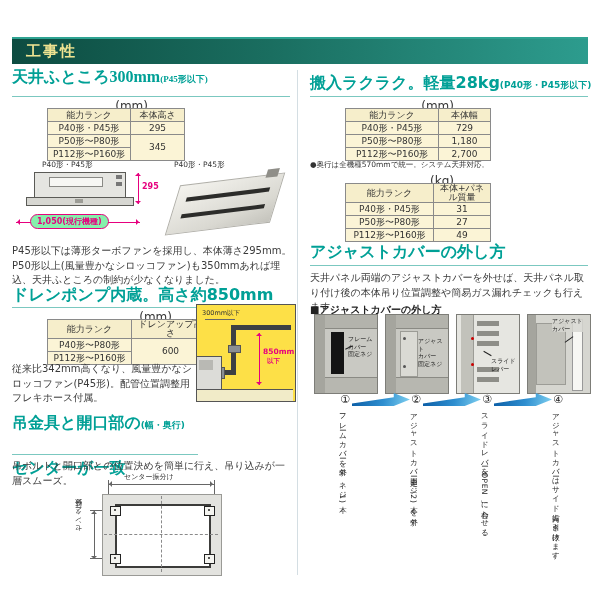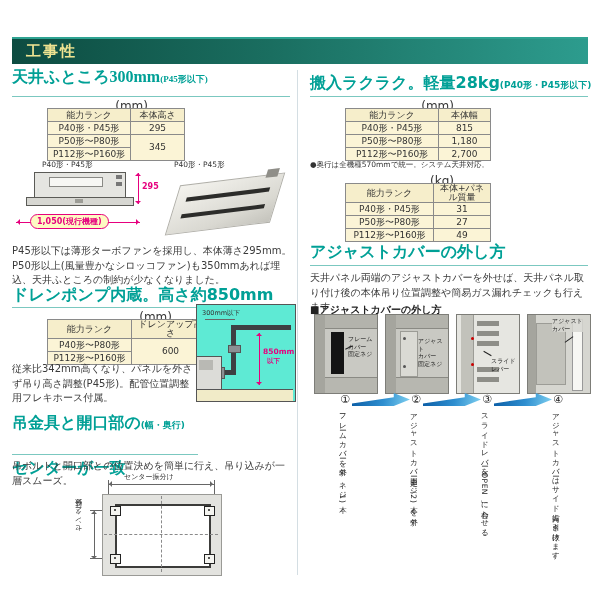--- a/index.html
+++ b/index.html
@@ -34,21 +34,21 @@
   .figtxt{position:absolute;font-size:7.5px;color:#333;white-space:nowrap;}
   .pink{color:#e6007e;}
   .dimline-v{position:absolute;width:1px;background:#e6007e;}
   .dimline-h{position:absolute;height:1px;background:#e6007e;}
   .gline-v{position:absolute;width:1px;background:#666;}
   .gline-h{position:absolute;height:1px;background:#666;}
   .dashline-h{position:absolute;height:0;border-top:1px dashed #8a8a8a;}
   .dashline-v{position:absolute;width:0;border-left:1px dashed #8a8a8a;}
   .tri{position:absolute;width:0;height:0;border:3px solid transparent;}
   
-  .draindg{position:absolute;left:196px;top:304px;width:98px;height:96px;background:#5eead4;border:1px solid #555;}
+  .draindg{position:absolute;left:196px;top:304px;width:98px;height:96px;background:#fde047;border:1px solid #555;}
   
   .panel{position:absolute;top:314px;width:62px;height:78px;background:#c9c9c3;border:1px solid #7d7d78;overflow:hidden;}
   .pl-label{position:absolute;font-size:6px;line-height:1.25;color:#1c1c1c;white-space:pre-line;}
   .stepnum{position:absolute;top:393px;width:62px;text-align:center;font-size:11px;color:#222;}
   .vstep{position:absolute;top:408px;writing-mode:vertical-rl;font-size:7.5px;line-height:1.25;color:#222;height:170px;letter-spacing:0.5px;}
   .bluearrow{
     position:absolute;top:393px;width:58px;height:13px;
     background:linear-gradient(100deg,#0a5ca5 0%,#2f8fd0 55%,#7fd0f0 100%);
     clip-path:polygon(0% 80%,72% 32%,72% 0%,100% 50%,72% 100%,0% 100%);
   }
@@ -107,21 +107,21 @@
   </div>
 
   <div class="dimline-v" style="left:126px;top:13px;height:31px;"></div>
   <div class="tri" style="left:123px;top:10px;border-bottom-color:#e6007e;"></div>
   <div class="tri" style="left:123px;top:41px;border-top-color:#e6007e;"></div>
   <div class="figtxt pink" style="left:130px;top:22px;font-size:8px;font-weight:bold;">295</div>
 
   <div class="dimline-h" style="left:4px;top:62px;width:124px;"></div>
   <div class="tri" style="left:2px;top:59px;border-right-color:#e6007e;"></div>
   <div class="tri" style="left:124px;top:59px;border-left-color:#e6007e;"></div>
-  <div class="abs" style="left:18px;top:54px;background:#fef9c3;border:1px solid #e6007e;border-radius:8px;padding:1px 6px;font-size:8px;font-weight:bold;color:#e6007e;white-space:nowrap;">1,050(現行機種)</div>
+  <div class="abs" style="left:18px;top:54px;background:#86efac;border:1px solid #e6007e;border-radius:8px;padding:1px 6px;font-size:8px;font-weight:bold;color:#e6007e;white-space:nowrap;">1,050(現行機種)</div>
 </div>
 
 <div class="abs" style="left:160px;top:158px;width:136px;height:84px;">
   <div class="figtxt" style="left:14px;top:2px;">P40形・P45形</div>
   <div class="abs" style="left:12px;top:22px;width:104px;height:46px;background:linear-gradient(160deg,#f4f3ee 0%,#d9d8d1 70%,#c4c3bc 100%);border:1px solid #b0afa8;transform:rotate(-7deg) skewX(-24deg);transform-origin:center;">
     <div class="abs" style="left:10px;top:12px;width:84px;height:4px;background:#2c2c2a;"></div>
     <div class="abs" style="left:10px;top:28px;width:84px;height:4px;background:#2c2c2a;"></div>
     <div class="abs" style="right:6px;top:-6px;width:12px;height:8px;background:#8f8e88;"></div>
   </div>
 </div>
@@ -145,21 +145,21 @@
   <tr>
         <td>P40形〜P80形</td>
         <td rowspan="2">600</td>
       </tr>
   <tr>
         <td>P112形〜P160形</td>
       </tr>
 </tbody>
   </table>
 
-<div class="para" style="left:12px;top:362px;width:182px;">従来比342mm高くなり、パネルを外さず吊り高さ調整(P45形)。配管位置調整用フレキホース付属。</div>
+<div class="para" style="left:12px;top:362px;width:182px;">従来比342mm高くなり、風量豊かなシロッコファン(P45形)。配管位置調整用フレキホース付属。</div>
 
 <div class="draindg">
   <div class="figtxt" style="left:5px;top:4px;font-size:6.5px;">300mm以下</div>
   <div class="gline-h" style="left:8px;top:14px;width:30px;"></div>
 
   <div class="abs" style="left:34px;top:20px;width:60px;height:5px;background:#3d4043;"></div>
   <div class="abs" style="left:34px;top:20px;width:5px;height:50px;background:#3d4043;"></div>
   <div class="abs" style="left:16px;top:65px;width:23px;height:5px;background:#3d4043;"></div>
   <div class="abs" style="left:31px;top:40px;width:11px;height:6px;background:#8b8f93;border:1px solid #555;"></div>
   <div class="abs" style="left:14px;top:62px;width:12px;height:10px;background:#8b8f93;border:1px solid #555;"></div>
@@ -222,21 +222,21 @@
       <col style="width:93px">
       <col style="width:52px">
     </colgroup>
   <tbody>
       <tr>
         <th>能力ランク</th>
         <th>本体幅</th>
       </tr>
   <tr>
         <td>P40形・P45形</td>
-        <td>815</td>
+        <td>729</td>
       </tr>
   <tr>
         <td>P50形〜P80形</td>
         <td>1,180</td>
       </tr>
   <tr>
         <td>P112形〜P160形</td>
         <td>2,700</td>
       </tr>
 </tbody>

